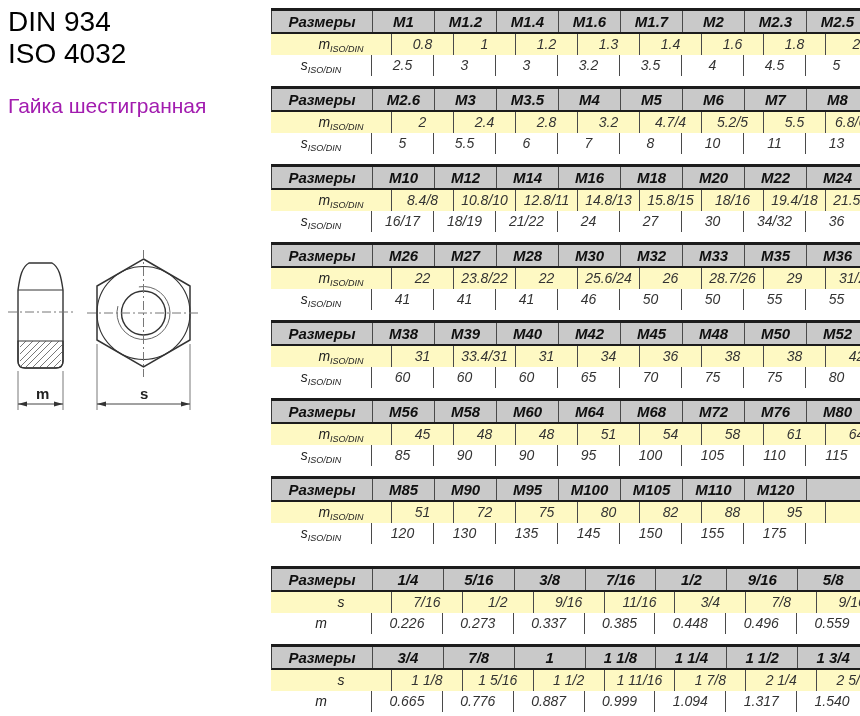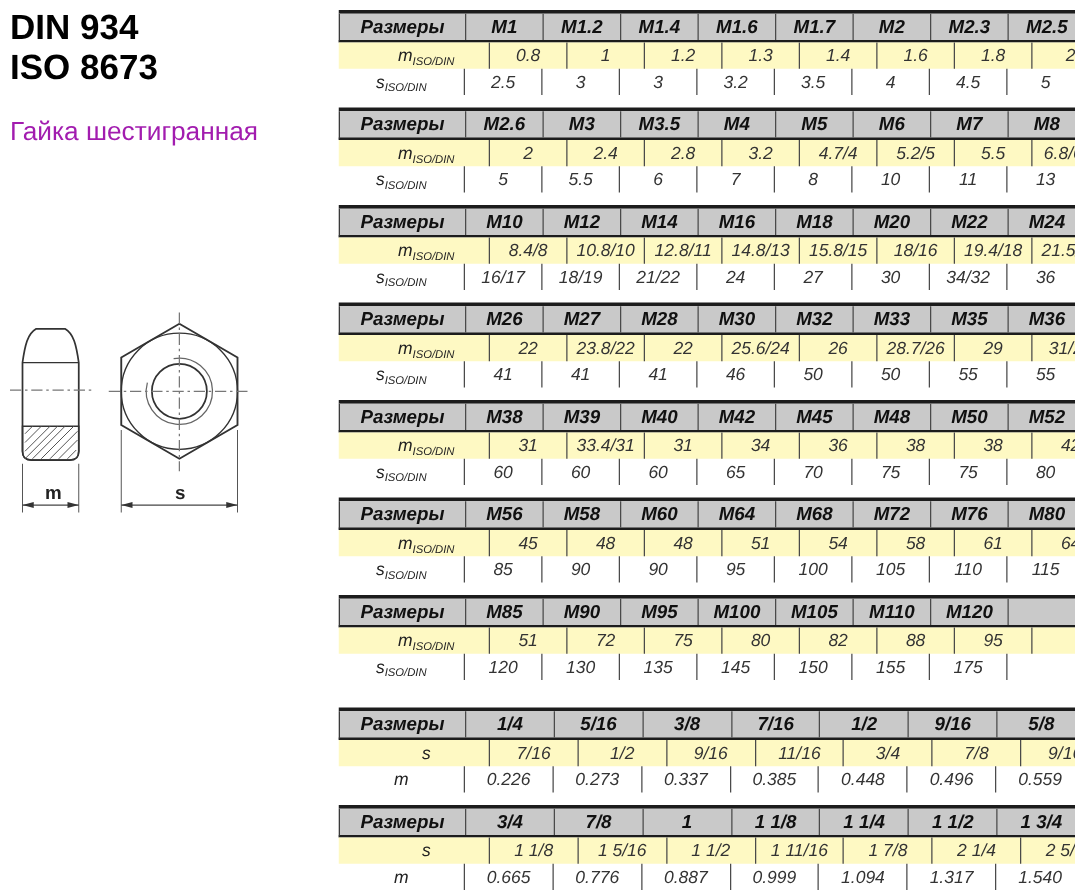--- a/index.html
+++ b/index.html
@@ -2,21 +2,21 @@
 <html><head>
 <meta charset="utf-8">
 <style>
   html,body{margin:0;padding:0;}
   body{
     width:860px;height:716px;background:#ffffff;position:relative;overflow:hidden;
     font-family:"Liberation Sans", sans-serif;
   }
   .left-panel{position:absolute;left:0;top:0;width:258px;height:716px;}
   .standards{padding:6px 0 0 8px;}
-  .std{font-size:28px;font-weight:bold;color:#000;line-height:32px;white-space:nowrap;}
+  .std{font-size:28px;font-weight:normal;color:#000;line-height:32px;white-space:nowrap;}
   .product-name{padding:24px 0 0 8px;font-size:21px;color:#a21caf;white-space:nowrap;}
   .drawing{position:absolute;left:0;top:240px;}
 
   .tables-col{position:absolute;left:271px;top:0;width:596px;font-style:italic;}
   .spec-table{margin-top:10px;border-top:3px solid #1c1c1c;}
   .spec-table.first{margin-top:8px;}
   .spec-table.extra-gap{margin-top:22px;}
   .row{display:flex;width:100%;}
   .cell{height:21px;line-height:21px;text-align:center;box-sizing:border-box;
         overflow:hidden;white-space:nowrap;}
@@ -29,21 +29,21 @@
   .data-row.shade{background:#fef9c3;padding-left:20px;}
   .lab-base{font-size:14px;color:#222;}
   .lab-sub{font-size:9px;color:#222;position:relative;top:3px;letter-spacing:0;}
 </style>
 </head>
 <body>
 
 <div class="left-panel">
   <div class="standards">
     <div class="std">DIN 934</div>
-    <div class="std">ISO 8673</div>
+    <div class="std">ISO 4032</div>
   </div>
   <div class="product-name">Гайка шестигранная</div>
 
   <svg class="drawing" width="240" height="185" viewBox="0 240 240 185" xmlns="http://www.w3.org/2000/svg">
 
     <g>
       <path d="M 18 361 L 18 290 C 20 276 22 267 29 263 L 52 263 C 59 267 61 276 63 290 L 63 361 C 63 366 61 368 56 368 L 25 368 C 20 368 18 366 18 361 Z" fill="none" stroke="#333" stroke-width="1.4"></path>
       <line x1="18" y1="290" x2="63" y2="290" stroke="#333" stroke-width="1"></line>
       <path d="M 18 341 L 63 341 L 63 361 C 63 366 61 368 56 368 L 25 368 C 20 368 18 366 18 361 Z" fill="none" stroke="#333" stroke-width="1.2"></path>
       <g stroke="#555" stroke-width="0.8">

